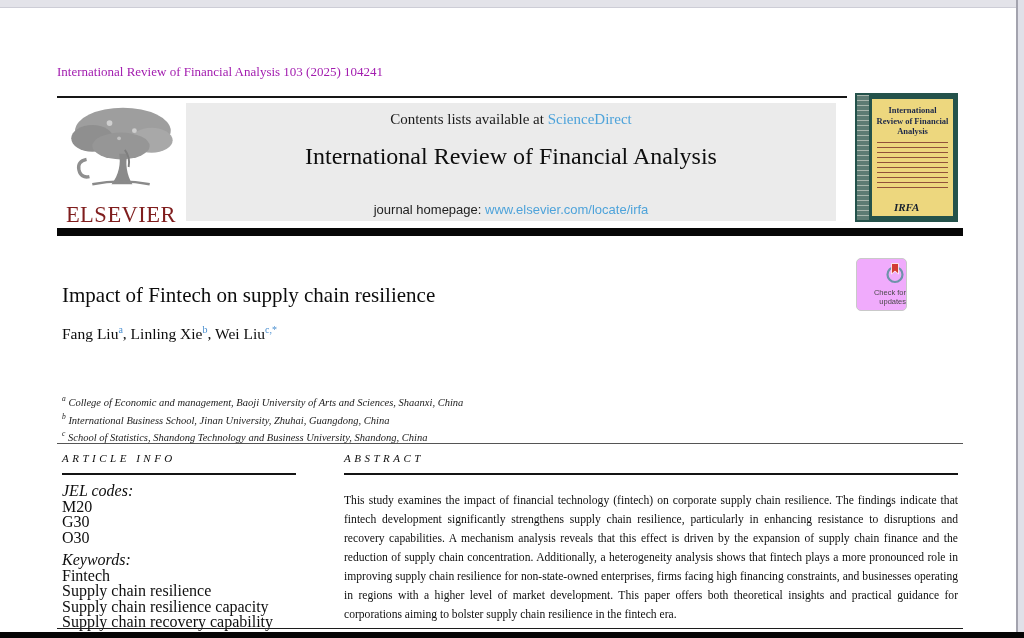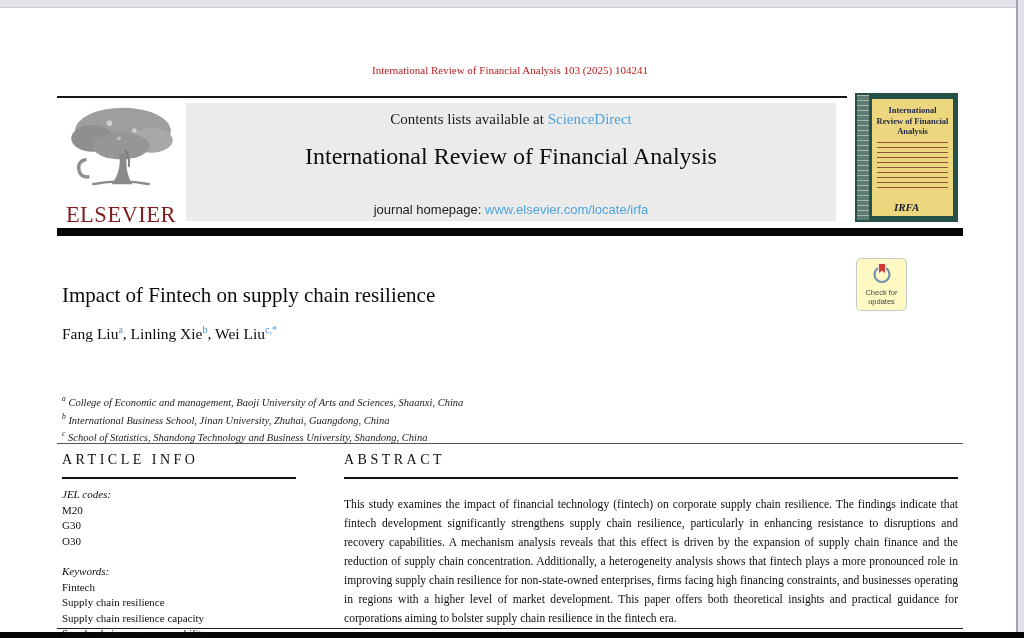--- a/index.html
+++ b/index.html
@@ -7,21 +7,21 @@
   .page {
     position:relative; width:1024px; height:638px; overflow:hidden;
     background:#ffffff; font-family:"Liberation Serif", serif; color:#111;
   }
   
   .top-strip { position:absolute; left:0; top:0; width:1024px; height:8px; background:#e3e3e9; border-bottom:1px solid #cdcdd6; }
   .right-edge { position:absolute; right:0; top:0; width:8px; height:638px; background:#e0e0e8; border-left:2px solid #a3a3ae; }
   .bottom-bar { position:absolute; left:0; top:632px; width:1024px; height:6px; background:#050505; }
 
   
-  .citation { position:absolute; left:57px; top:64px; width:906px; text-align:center; font-size:11px; color:#b91c1c; cursor:pointer; }
+  .citation { position:absolute; left:57px; top:64px; width:906px; font-size:13px; color:#a21caf; cursor:pointer; }
 
   
   .header-rule { position:absolute; left:57px; top:96px; width:790px; height:2px; background:#161616; }
 
   .elsevier-block { position:absolute; left:58px; top:102px; width:126px; height:120px; text-align:center; }
   .els-word { margin-top:8px; font-size:22.5px; color:#7f1d1d; letter-spacing:0.5px; }
 
   .journal-box { position:absolute; left:186px; top:103px; width:650px; height:118px; background:#ebebeb; }
   .contents-line { position:absolute; top:8px; width:100%; text-align:center; font-size:15px; color:#1a1a1a; }
   .sd-link, .hp-link { color:#4ea3da; cursor:pointer; }
@@ -34,43 +34,43 @@
     background-image:repeating-linear-gradient(to bottom, rgba(230,230,220,.55) 0 1px, transparent 1px 5px); }
   .cover-panel { position:absolute; left:17px; top:6px; width:81px; height:117px; background:#edd77e; }
   .cover-title { margin:6px 3px 0; font-size:8.5px; font-weight:bold; line-height:1.25; color:#1c2749; text-align:center; }
   .cover-toc { margin:5px 5px 0; height:50px;
     background:repeating-linear-gradient(to bottom, rgba(130,58,46,.85) 0 1px, transparent 1px 5px); }
   .cover-irfa { position:absolute; left:22px; bottom:3px; font-style:italic; font-weight:bold; font-size:11px; color:#16202e; }
 
   .black-bar { position:absolute; left:57px; top:228px; width:906px; height:8px; background:#070707; }
 
   
-  .badge { position:absolute; left:856px; top:258px; width:51px; height:53px; background:#fef9c3;
-    border:1px solid #c9c9c9; border-radius:5px; text-align:center; cursor:pointer;
+  .badge { position:absolute; left:856px; top:258px; width:51px; height:53px; background:#f0abfc;
+    border:1px solid #c9c9c9; border-radius:5px; text-align:right; cursor:pointer;
     font-family:"Liberation Sans", sans-serif; }
   .badge svg { margin-top:3px; }
   .badge-text { font-size:7.5px; color:#4a4a4a; line-height:1.2; }
 
   
   .art-title { position:absolute; left:62px; top:283px; font-size:21px; color:#0c0c0c; }
   .authors { position:absolute; left:62px; top:324px; font-size:15.5px; color:#0c0c0c; }
   .authors sup { color:#4a8fd0; font-size:10px; }
   .affils { position:absolute; left:62px; top:363px; font-size:10.5px; font-style:italic; color:#1a1a1a; line-height:14px;margin-top:29px; }
   .affils sup { font-size:7.5px; }
 
   .mid-rule { position:absolute; left:57px; top:443px; width:906px; height:1px; background:#555; }
 
   
-  .col-heading { font-size:14px; letter-spacing:3.5px; color:#0e0e0e; }
+  .col-heading { font-size:11px; letter-spacing:3.5px; color:#0e0e0e;font-style:italic; }
   .col-rule { margin-top:9px; height:2px; background:#141414; }
 
   .info-col { position:absolute; left:62px; top:452px; width:234px; }
-  .info-body { margin-top:8px; font-size:11px; line-height:15.5px; color:#0e0e0e; }
+  .info-body { margin-top:8px; font-size:16px; line-height:15.5px; color:#0e0e0e; }
   .label { font-style:italic; }
-  .kw-label { margin-top:15px; }
+  .kw-label { margin-top:7px; }
 
   .abs-col { position:absolute; left:344px; top:452px; width:614px; }
   .abs-text { margin-top:16px; font-size:11.6px; line-height:19px; text-align:justify; color:#0e0e0e; }
 
   .bottom-rule { position:absolute; left:57px; top:628px; width:906px; height:1px; background:#1c1c1c; }
 </style>
 </head>
 <body>
 
 <div class="page">

